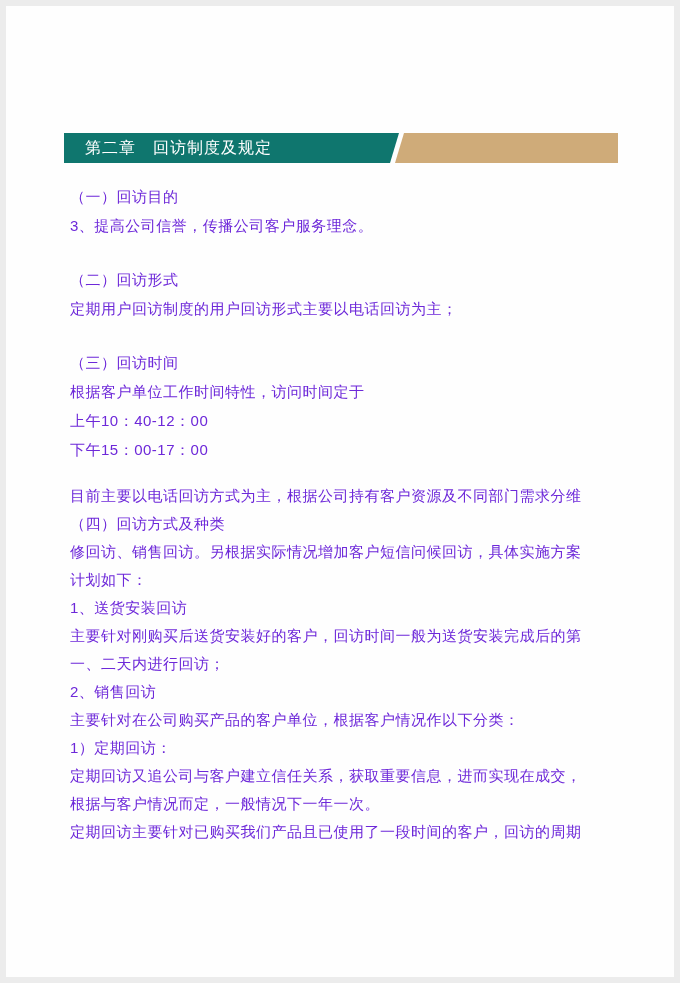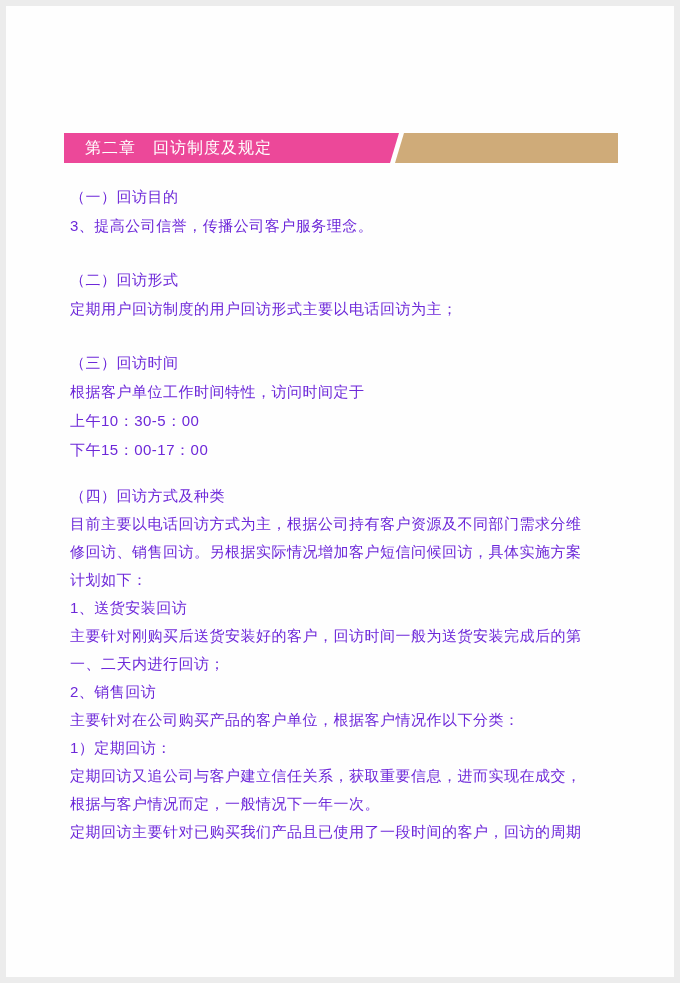--- a/index.html
+++ b/index.html
@@ -75,48 +75,48 @@
     height: 28px;
     line-height: 28px;
   }
 </style>
 </head>
 <body style="background: rgb(236, 236, 236);">
 
 <div class="page" style="background: rgb(254, 254, 254);">
 
   <div class="banner">
-    <div class="banner-teal" style="background: #ec4899;">
+    <div class="banner-teal" style="background: #0f766e;">
       <span class="banner-title" style="color: rgb(255, 255, 255);">第二章　回访制度及规定</span>
     </div>
     <div class="banner-tan" style="background: rgb(207, 171, 121);"></div>
   </div>
 
   <div class="content" style="color: #6d28d9;">
 
     <section class="sec sec-1">
       <div class="line">（一）回访目的</div>
       <div class="line">3、提高公司信誉，传播公司客户服务理念。</div>
     </section>
 
     <section class="sec sec-2">
       <div class="line">（二）回访形式</div>
       <div class="line">定期用户回访制度的用户回访形式主要以电话回访为主；</div>
     </section>
 
     <section class="sec sec-3">
       <div class="line">（三）回访时间</div>
       <div class="line">根据客户单位工作时间特性，访问时间定于</div>
-      <div class="line">上午10：30-5：00</div>
+      <div class="line">上午10：40-12：00</div>
       <div class="line">下午15：00-17：00</div>
     </section>
 
     <section class="sec sec-4">
+      <div class="line">目前主要以电话回访方式为主，根据公司持有客户资源及不同部门需求分维</div>
       <div class="line">（四）回访方式及种类</div>
-      <div class="line">目前主要以电话回访方式为主，根据公司持有客户资源及不同部门需求分维</div>
       <div class="line">修回访、销售回访。另根据实际情况增加客户短信问候回访，具体实施方案</div>
       <div class="line">计划如下：</div>
       <div class="line">1、送货安装回访</div>
       <div class="line">主要针对刚购买后送货安装好的客户，回访时间一般为送货安装完成后的第</div>
       <div class="line">一、二天内进行回访；</div>
       <div class="line">2、销售回访</div>
       <div class="line">主要针对在公司购买产品的客户单位，根据客户情况作以下分类：</div>
       <div class="line">1）定期回访：</div>
       <div class="line">定期回访又追公司与客户建立信任关系，获取重要信息，进而实现在成交，</div>
       <div class="line">根据与客户情况而定，一般情况下一年一次。</div>

